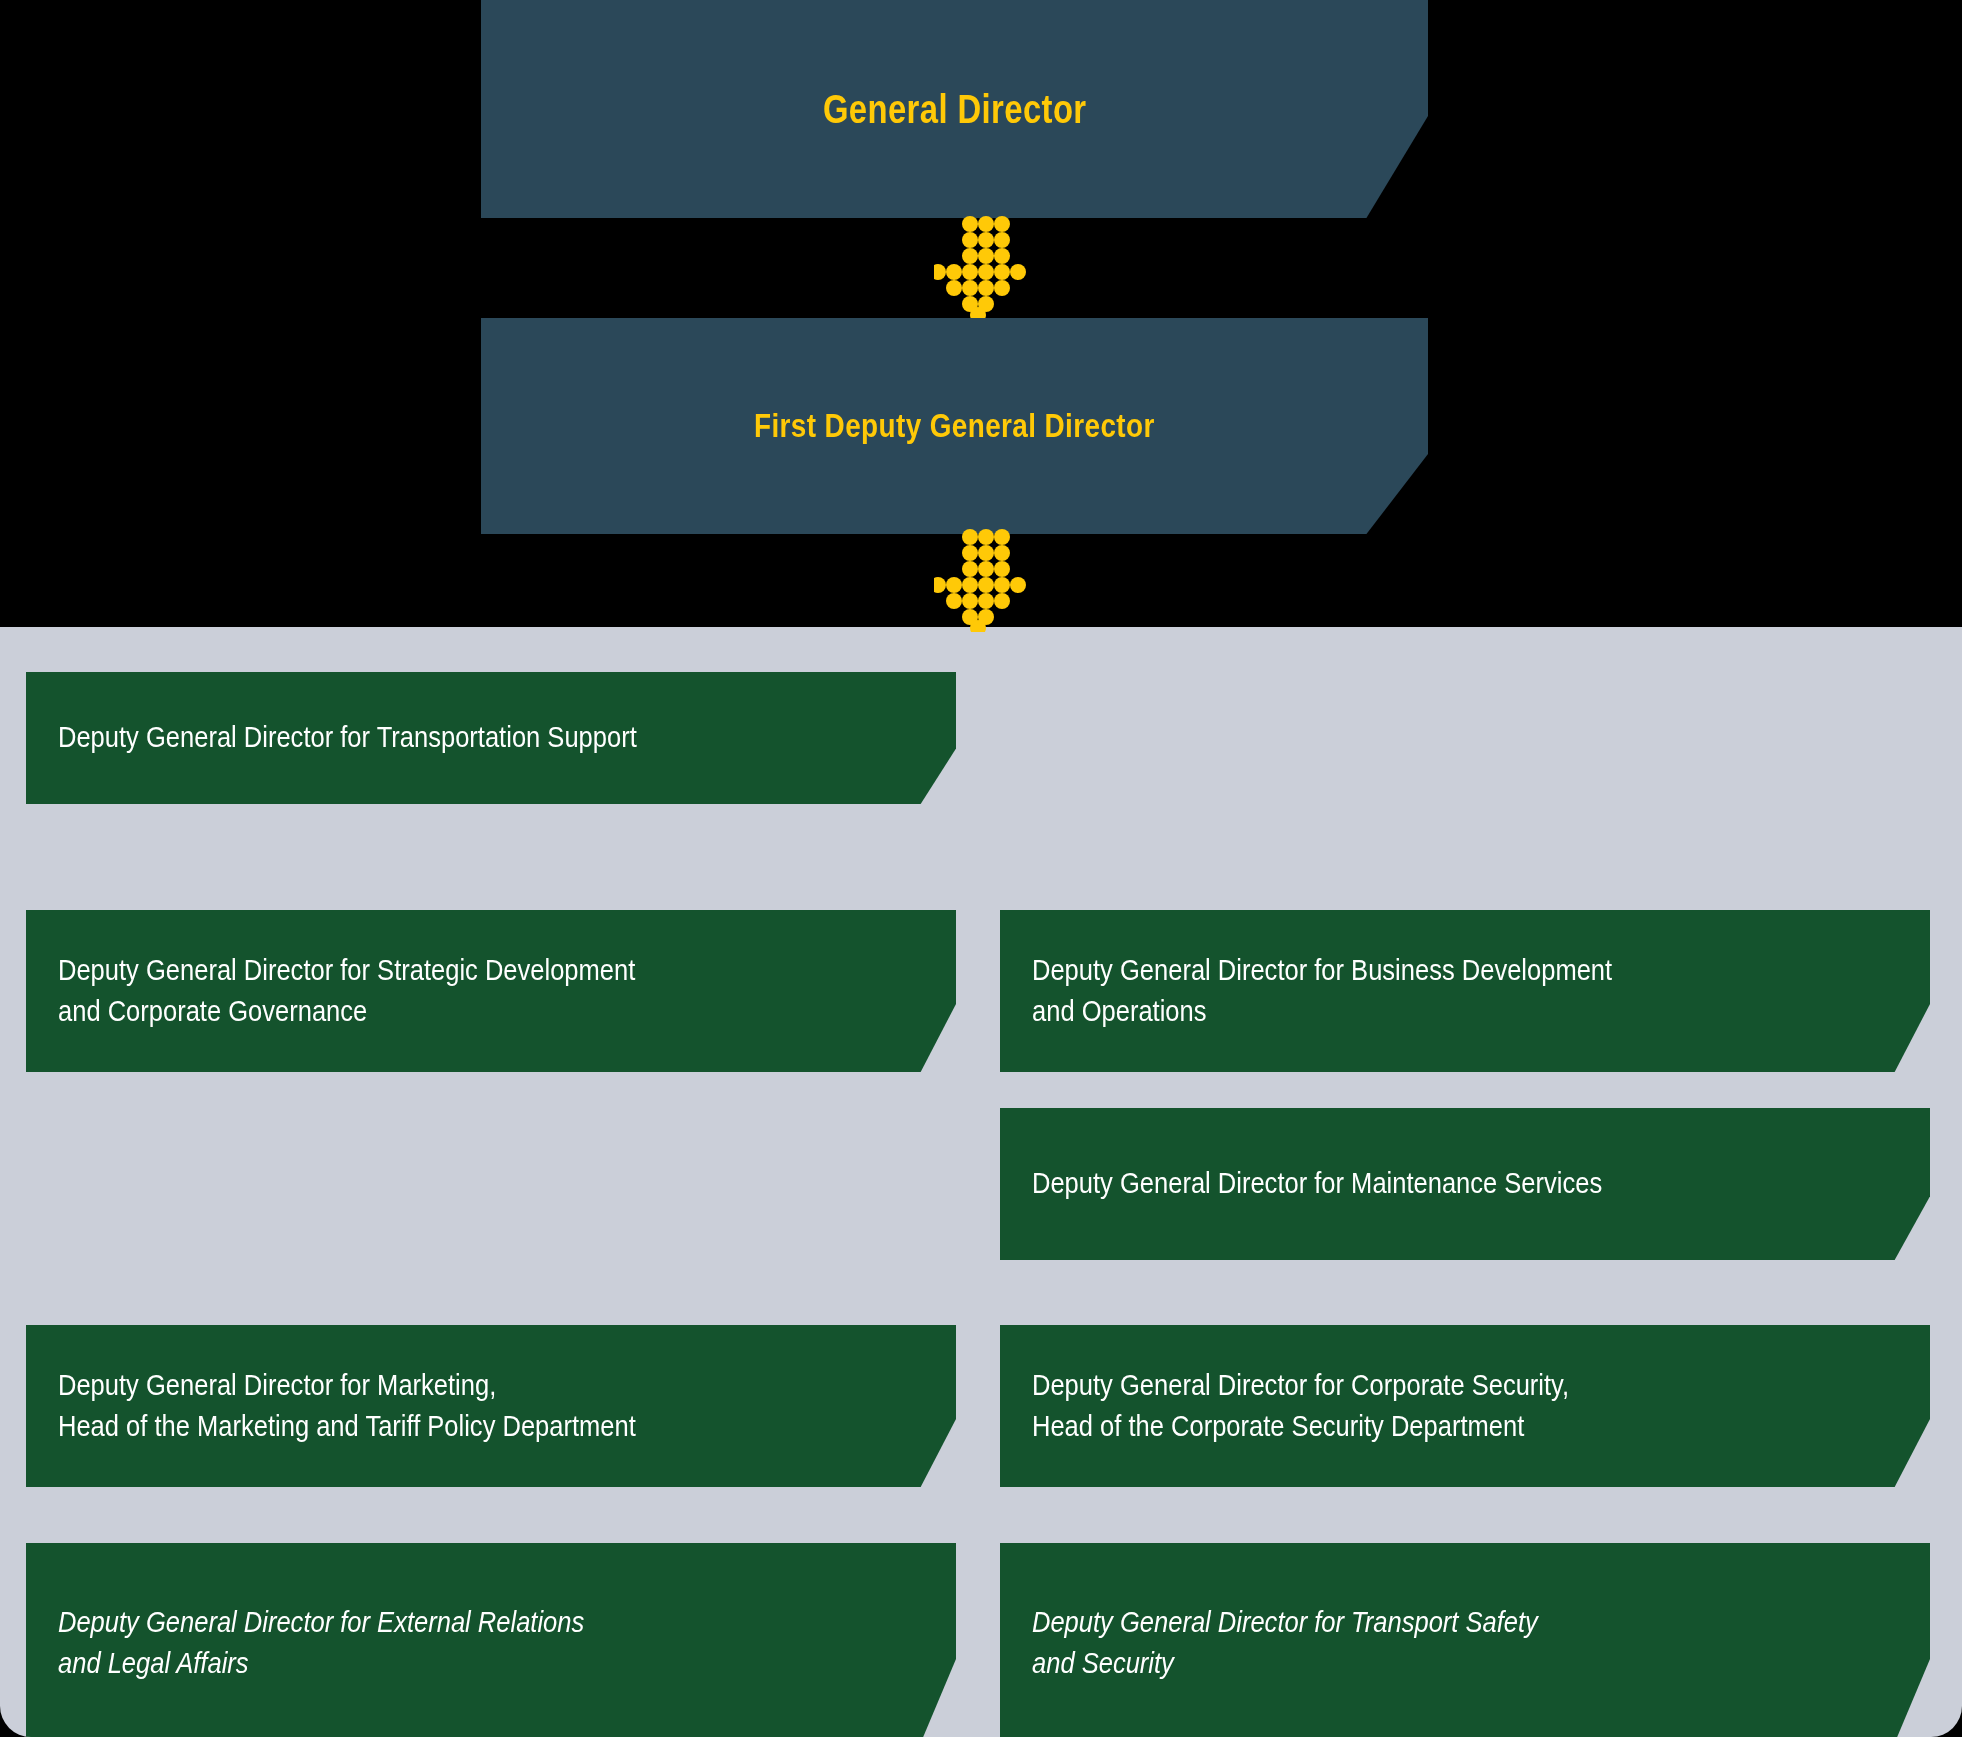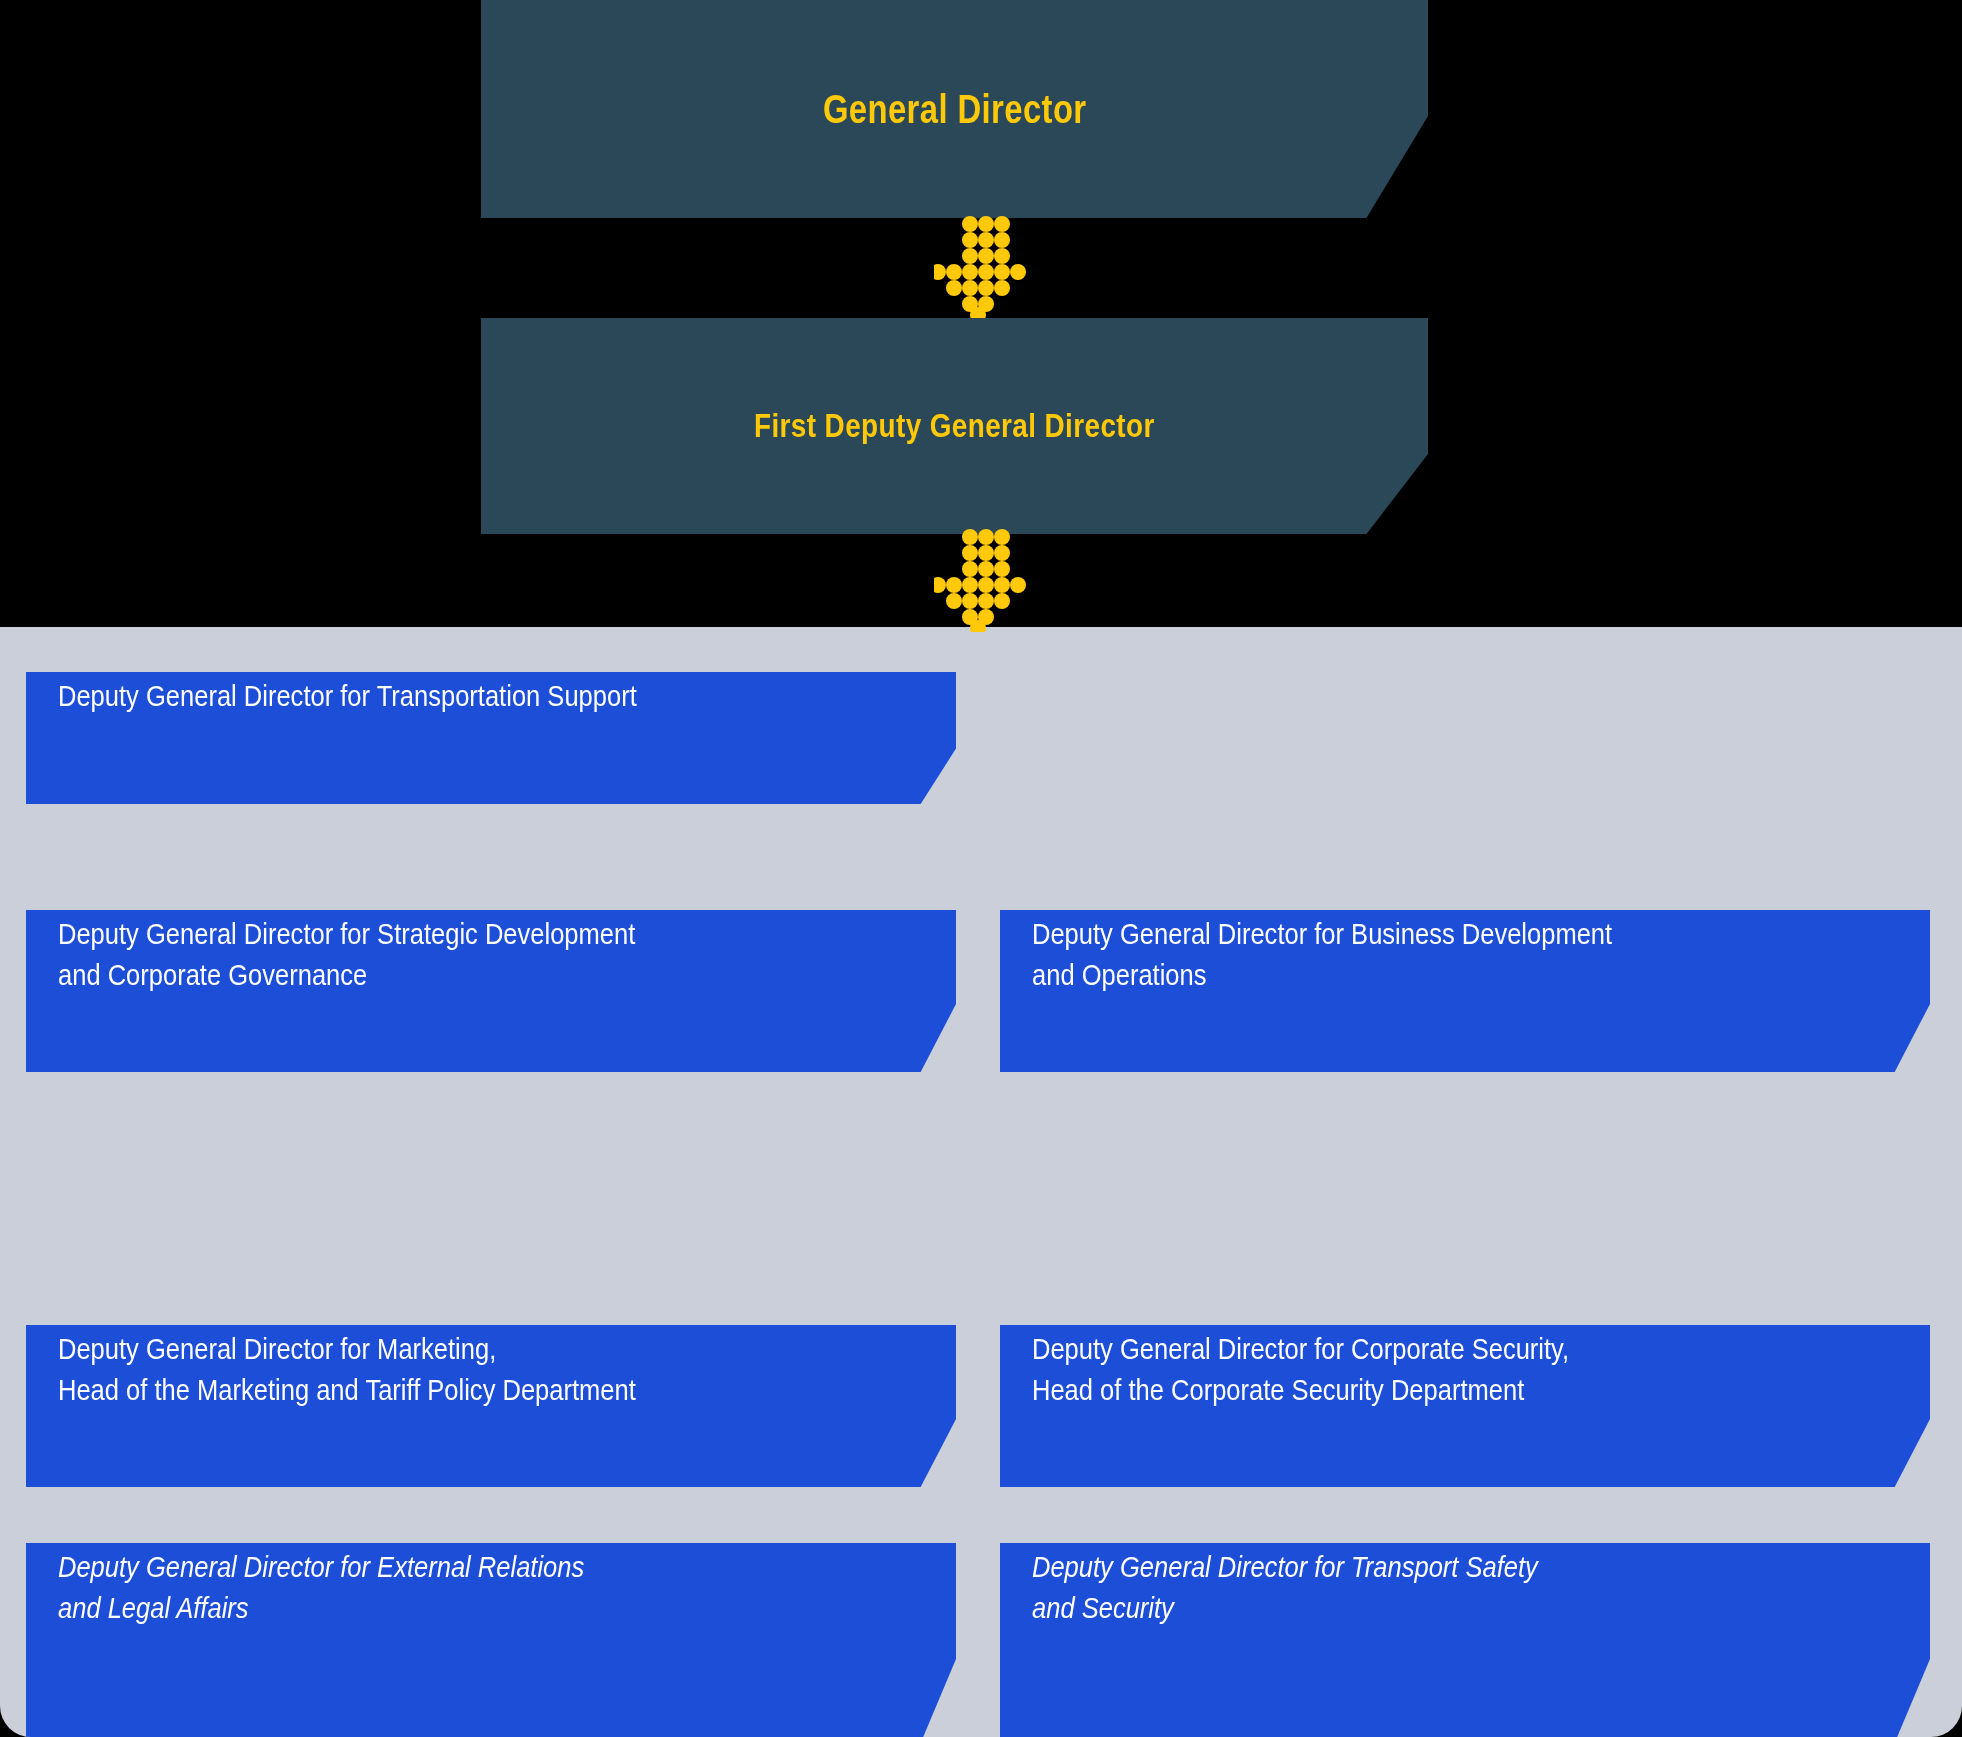--- a/index.html
+++ b/index.html
@@ -83,25 +83,26 @@
     position: absolute;
     width: 96px;
     height: 104px;
   }
   #arrow-top    { left: 934px; top: 215px; }
   #arrow-bottom { left: 934px; top: 528px; }
 
   
   .deputy-card {
     position: absolute;
-    background: #1d4ed8;
+    background: #14532d;
     color: #FFFFFF;
     display: flex;
+    align-items: center;
     box-sizing: border-box;
-    padding: 4px 32px;
+    padding: 14px 32px;
     -webkit-clip-path: polygon(0 0, 100% 0, 100% 58%, 96.2% 100%, 0 100%);
     clip-path: polygon(0 0, 100% 0, 100% 58%, 96.2% 100%, 0 100%);
   }
   .deputy-label {
     font-size: 29px;
     font-weight: 400;
     font-stretch: condensed;
     line-height: 1.42;
     transform: scaleX(0.88);
     transform-origin: left center;
@@ -211,20 +212,23 @@
     <span class="deputy-label">Deputy General Director for External Relations
 and Legal Affairs</span>
   </div>
 
 
   <div class="deputy-card col-right row-2">
     <span class="deputy-label">Deputy General Director for Business Development
 and Operations</span>
   </div>
 
+  <div class="deputy-card col-right row-3">
+    <span class="deputy-label">Deputy General Director for Maintenance Services</span>
+  </div>
 
   <div class="deputy-card col-right row-4">
     <span class="deputy-label">Deputy General Director for Corporate Security,
 Head of the Corporate Security Department</span>
   </div>
 
   <div class="deputy-card col-right row-5">
     <span class="deputy-label">Deputy General Director for Transport Safety
 and Security</span>
   </div>

